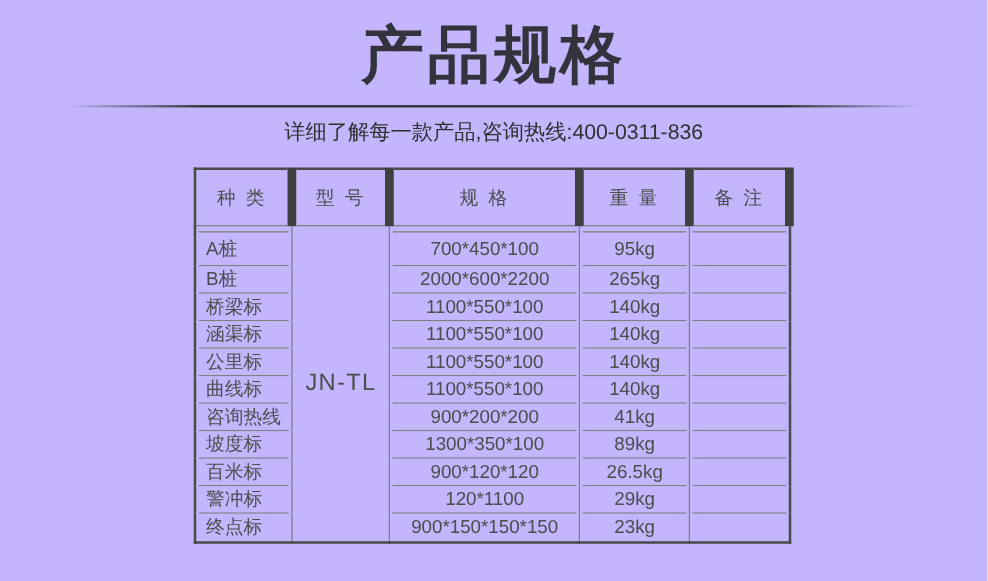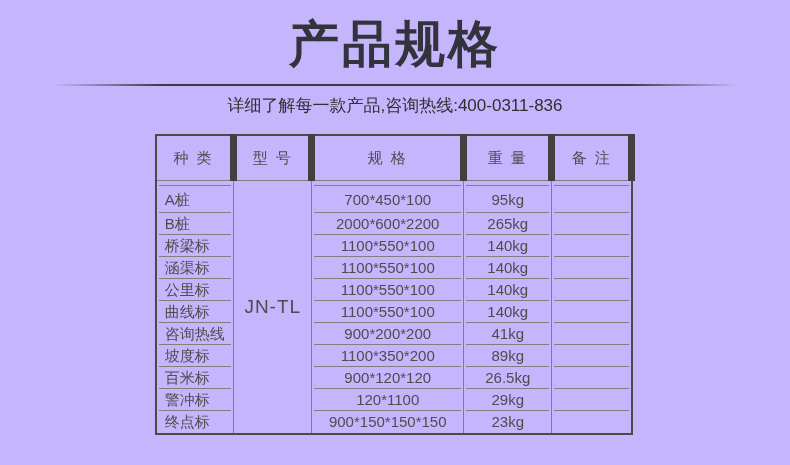--- a/index.html
+++ b/index.html
@@ -183,21 +183,21 @@
         <td class="cell-note"></td>
       </tr>
       <tr>
         <td class="cell-kind">咨询热线</td>
         <td class="cell-spec">900*200*200</td>
         <td class="cell-weight">41kg</td>
         <td class="cell-note"></td>
       </tr>
       <tr>
         <td class="cell-kind">坡度标</td>
-        <td class="cell-spec">1100*350*200</td>
+        <td class="cell-spec">1300*350*100</td>
         <td class="cell-weight">89kg</td>
         <td class="cell-note"></td>
       </tr>
       <tr>
         <td class="cell-kind">百米标</td>
         <td class="cell-spec">900*120*120</td>
         <td class="cell-weight">26.5kg</td>
         <td class="cell-note"></td>
       </tr>
       <tr>

